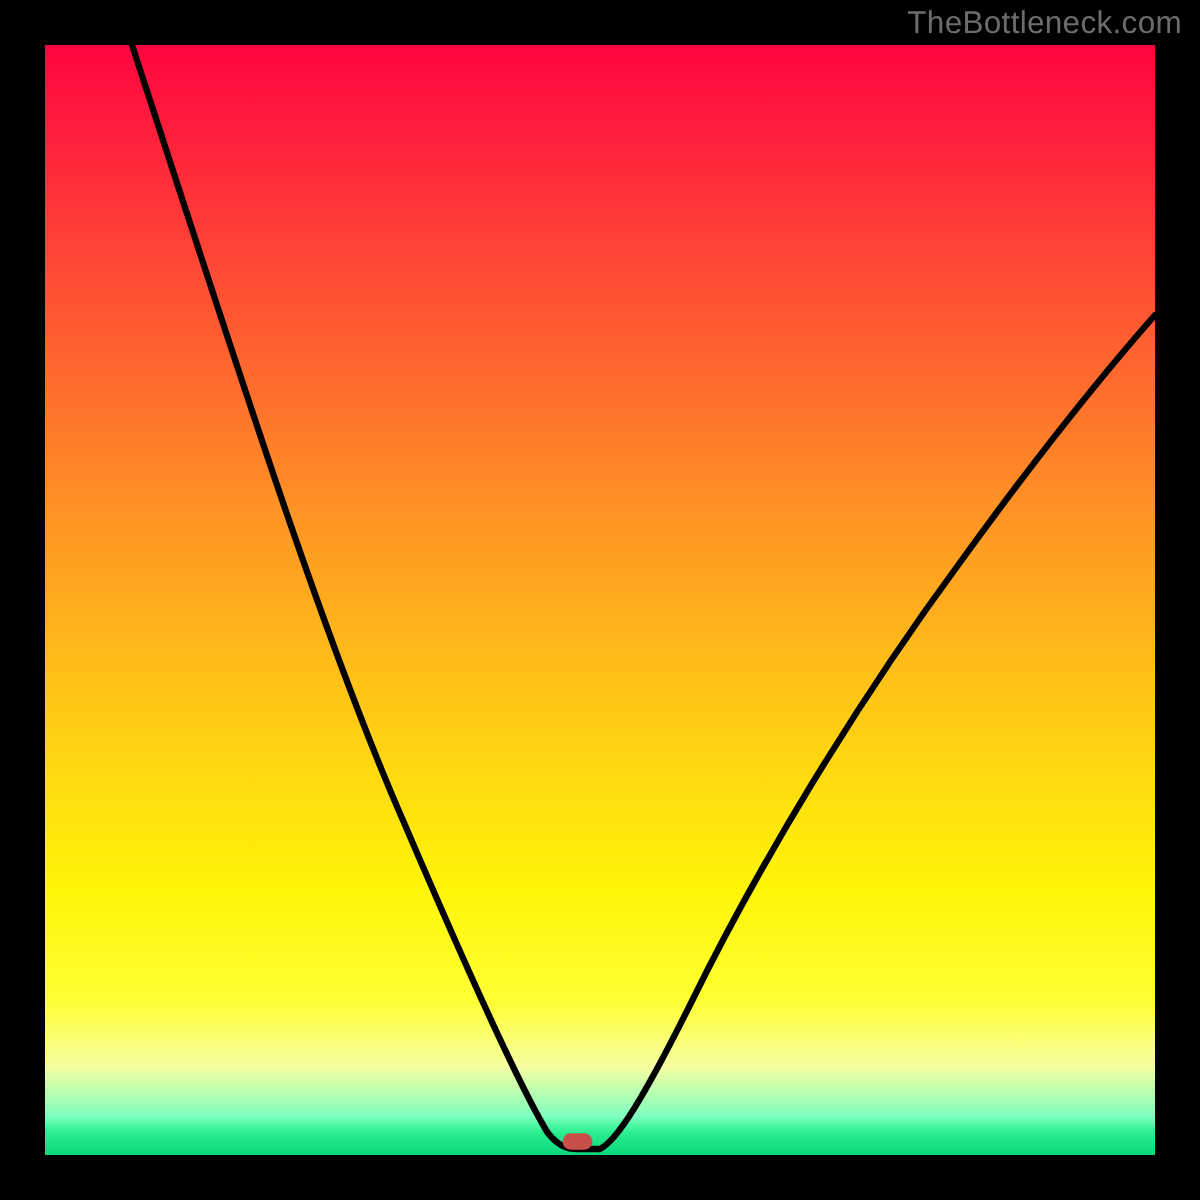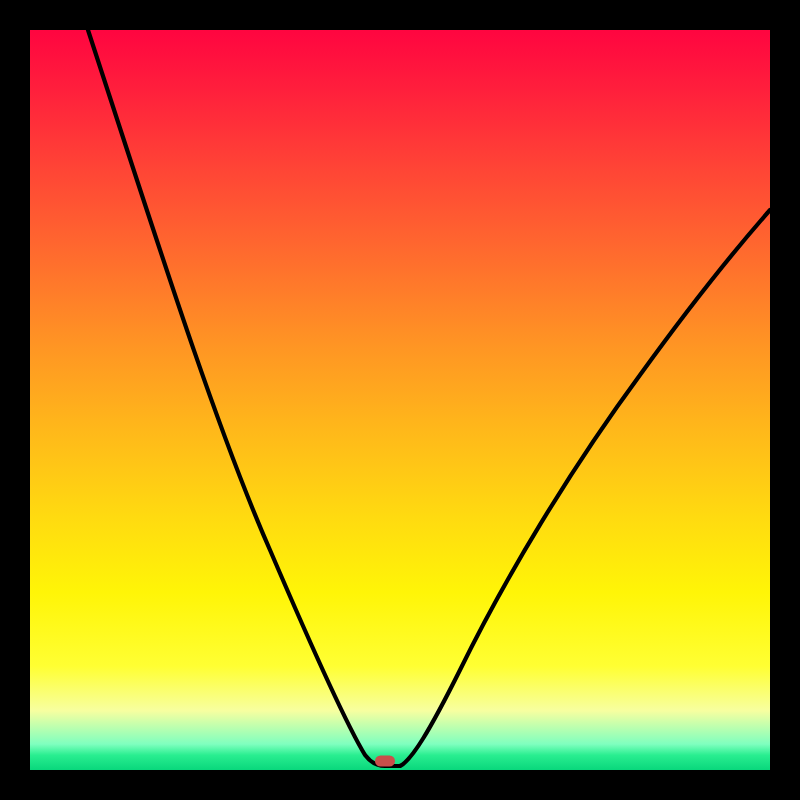--- a/index.html
+++ b/index.html
@@ -76,20 +76,21 @@
     background: #c94f4a;
     transform: translate(-50%, -50%);
     z-index: 30;
   }
 </style>
 </head>
 <body>
 
 <div class="frame">
 
+  <div class="watermark">TheBottleneck.com</div>
 
   <div class="plot">
 
     <div class="gradient"></div>
 
     <svg class="curve" viewBox="0 0 740 740" preserveAspectRatio="none">
       <path d="M 58 0
                C 125 205, 185 395, 240 520
                C 285 625, 318 697, 335 725
                C 342 734, 348 736, 355 736

